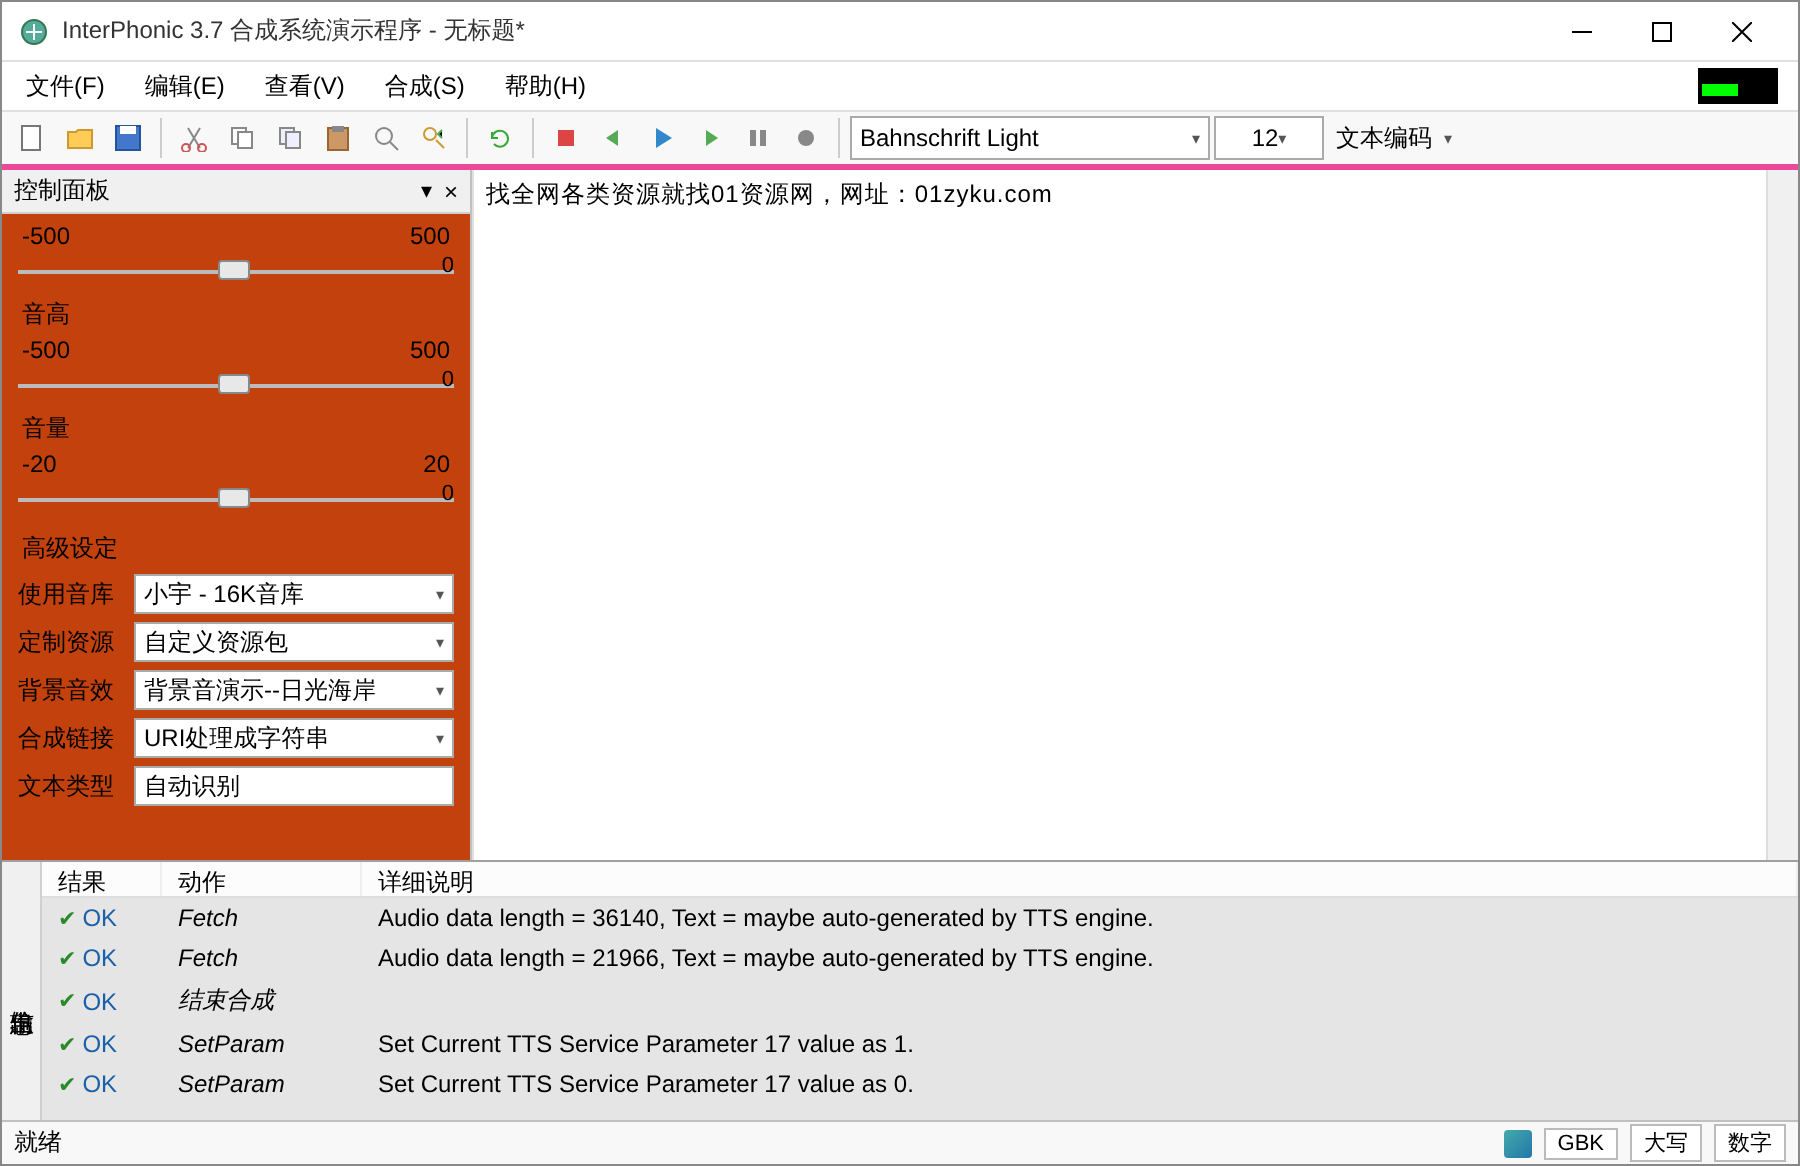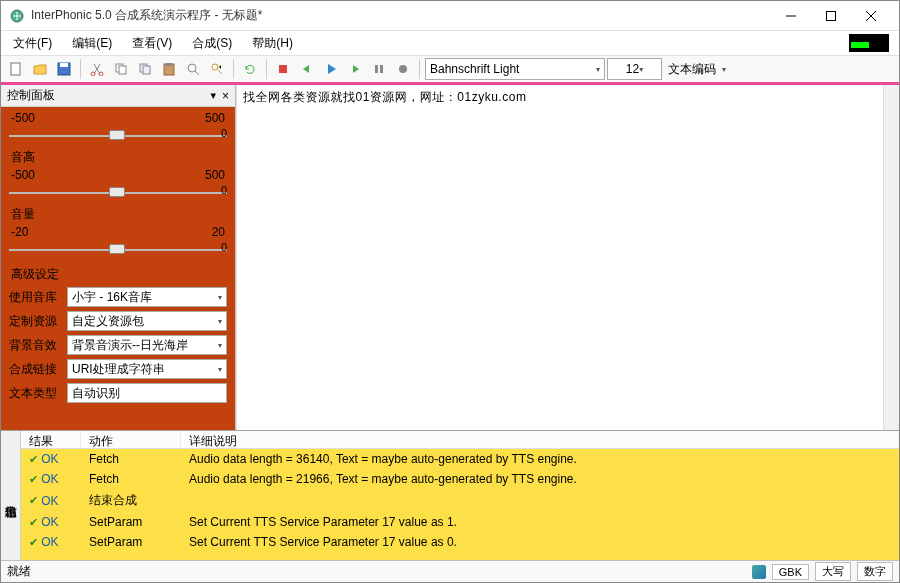--- a/index.html
+++ b/index.html
@@ -31,51 +31,51 @@
 .slider-track { position: relative; height: 18px; }
 .slider-track .line { position: absolute; left: 0; right: 0; top: 8px; height: 2px; background: #bbb; }
 .slider-track .thumb { position: absolute; top: 3px; width: 16px; height: 10px; background: #e8e8e8; border: 1px solid #888; border-radius: 2px; }
 .slider-val { position: absolute; right: 0; top: 0; font-size: 11px; }
 .adv-row { display: flex; align-items: center; padding: 2px 0; gap: 4px; }
 .adv-row label { width: 54px; flex-shrink: 0; }
 .adv-select { flex: 1; border: 1px solid #aaa; height: 20px; padding: 0 4px; display: flex; align-items: center; justify-content: space-between; background: #fff; }
 .editor { flex: 1; background: #fff; display: flex; flex-direction: column; }
 .editor-area { flex: 1; padding: 4px 6px; font-size: 13px; letter-spacing: 0.5px; border-left: 1px solid #e0e0e0; position: relative; }
 .editor-area .scrollbar-v { position: absolute; top: 0; right: 0; width: 16px; bottom: 0; background: #f0f0f0; border-left: 1px solid #ddd; }
-.output { height: 130px; border-top: 1px solid #a0a0a0; display: flex; background: #fde047; min-height: 0; }
+.output { height: 130px; border-top: 1px solid #a0a0a0; display: flex; background: #e5e5e5; min-height: 0; }
 .output-tab { width: 20px; background: #f0f0f0; border-right: 1px solid #d0d0d0; display: flex; align-items: center; justify-content: center; -webkit-writing-mode: vertical-rl; writing-mode: vertical-rl; font-size: 12px; padding: 6px 0; }
 .output-body { flex: 1; display: flex; flex-direction: column; min-width: 0; }
 .output-header { height: 18px; display: flex; border-bottom: 1px solid #ddd; background: #fcfcfc; }
 .output-header .oh { padding: 2px 8px; border-right: 1px solid #eee; }
 .oh.result { width: 60px; } .oh.action { width: 100px; } .oh.detail { flex: 1; }
 .output-rows { flex: 1; overflow: auto; }
 .orow { display: flex; padding: 2px 0; }
 .orow .ocell { padding: 1px 8px; }
 .ocell.result { width: 60px; display: flex; align-items: center; gap: 3px; }
-.ocell.action { width: 100px; }
+.ocell.action { width: 100px; font-style: italic; }
 .ocell.detail { flex: 1; }
 .check { color: #2a8a2a; font-size: 11px; }
 .ok-text { color: #1a5fa8; }
 .statusbar { height: 22px; border-top: 1px solid #c0c0c0; display: flex; align-items: center; padding: 0 6px; background: #f8f8f8; gap: 6px; font-size: 12px; }
 .statusbar .status-main { flex: 1; }
 .status-box { border: 1px solid #bbb; padding: 1px 6px; background: #fff; font-size: 11px; }
 .status-icon { width: 14px; height: 14px; background: linear-gradient(135deg,#4aa,#27a); border-radius: 2px; }
 svg { display: block; }
 </style>
 </head>
 <body>
 
 <div class="titlebar">
   <span class="icon">
     <svg width="16" height="16">
         <circle cx="8" cy="8" r="6" fill="#5a9" stroke="#375"></circle>
         <path d="M4 8h8M8 4v8" stroke="#fff"></path>
       </svg>
   </span>
-  <span class="title">InterPhonic 5.0 合成系统演示程序 - 无标题*</span>
+  <span class="title">InterPhonic 3.7 合成系统演示程序 - 无标题*</span>
   <div class="win-btn">
       <svg width="10" height="10">
         <path d="M0 5h10" stroke="#000"></path>
       </svg>
     </div>
   <div class="win-btn">
       <svg width="10" height="10">
         <rect x="0.5" y="0.5" width="9" height="9" fill="none" stroke="#000"></rect>
       </svg>
     </div>

